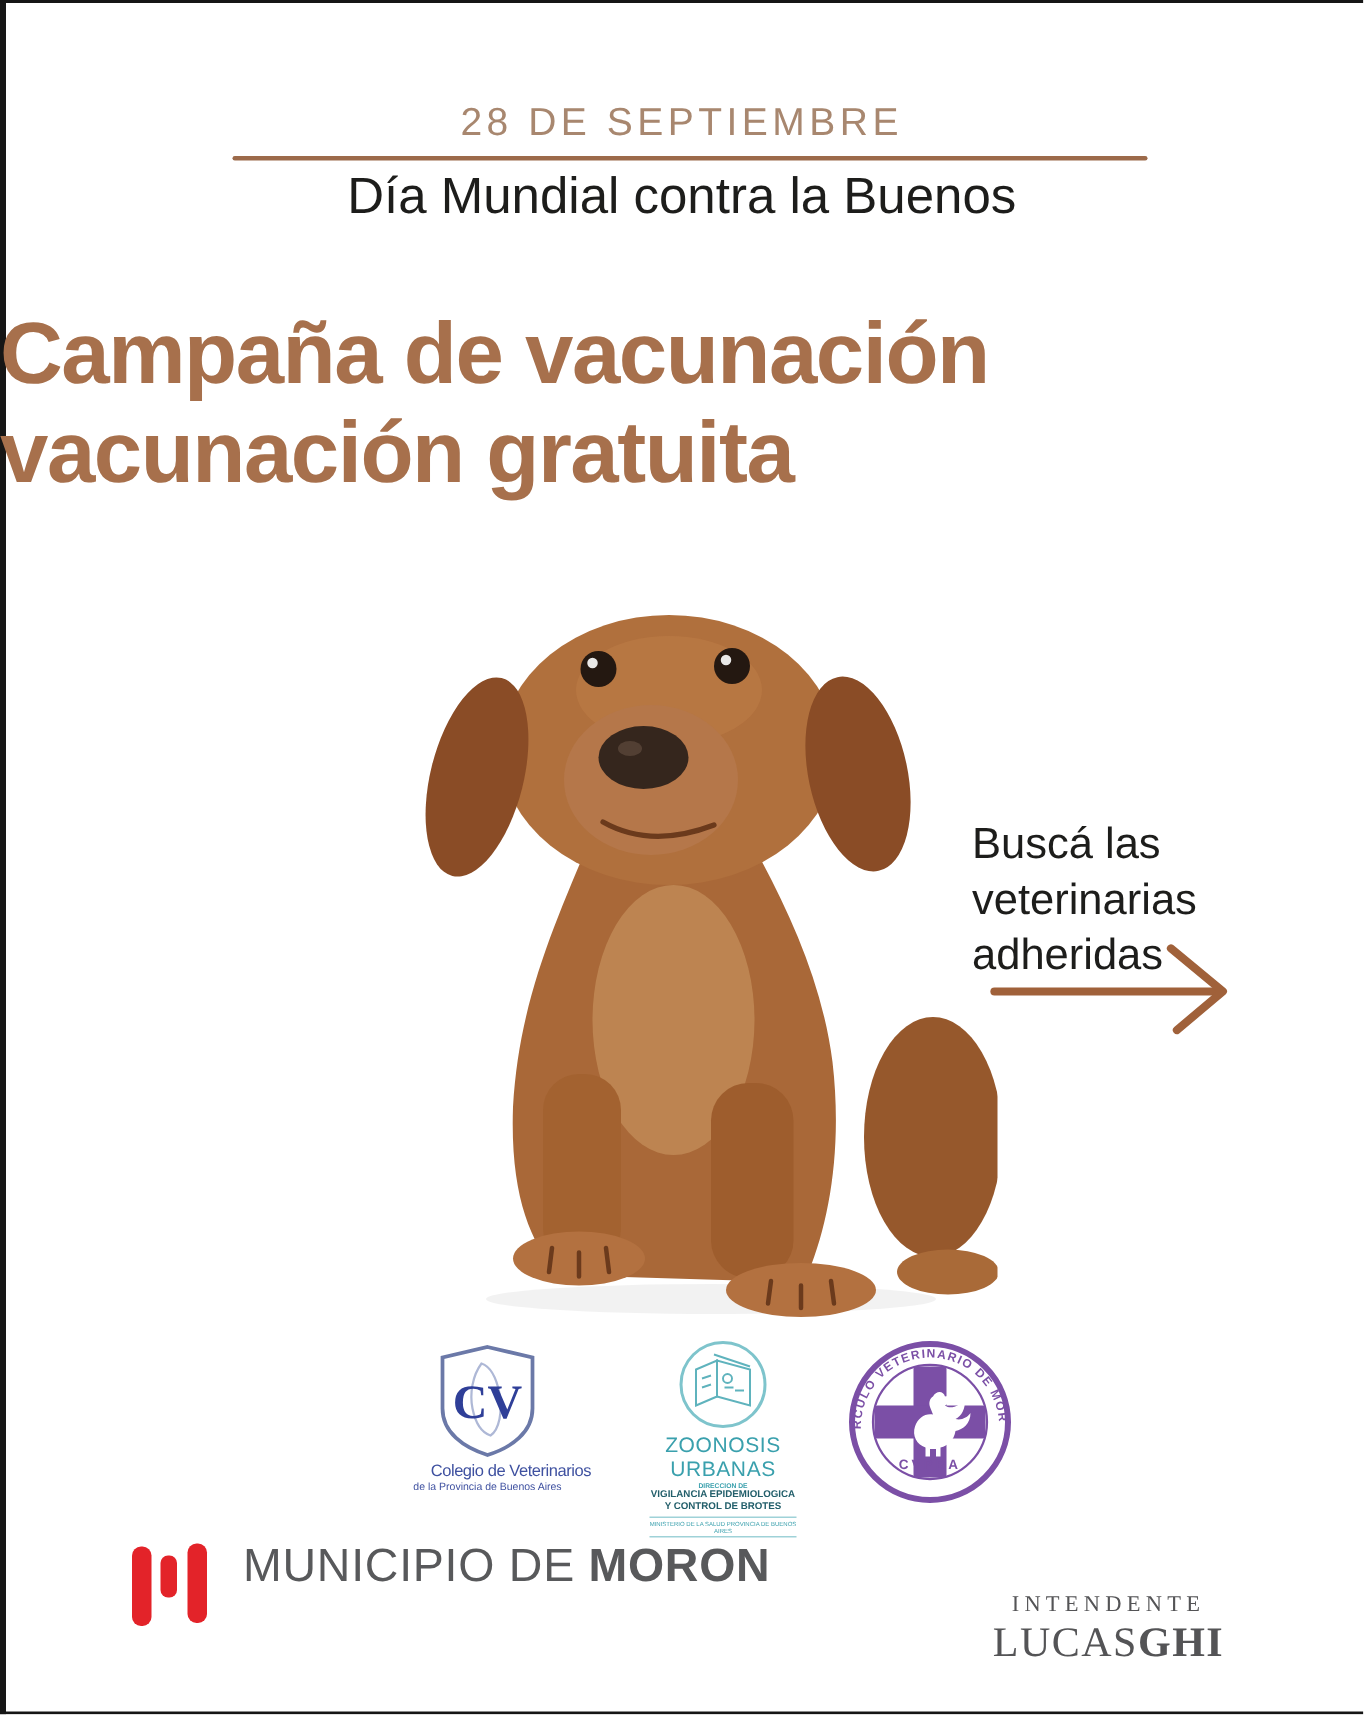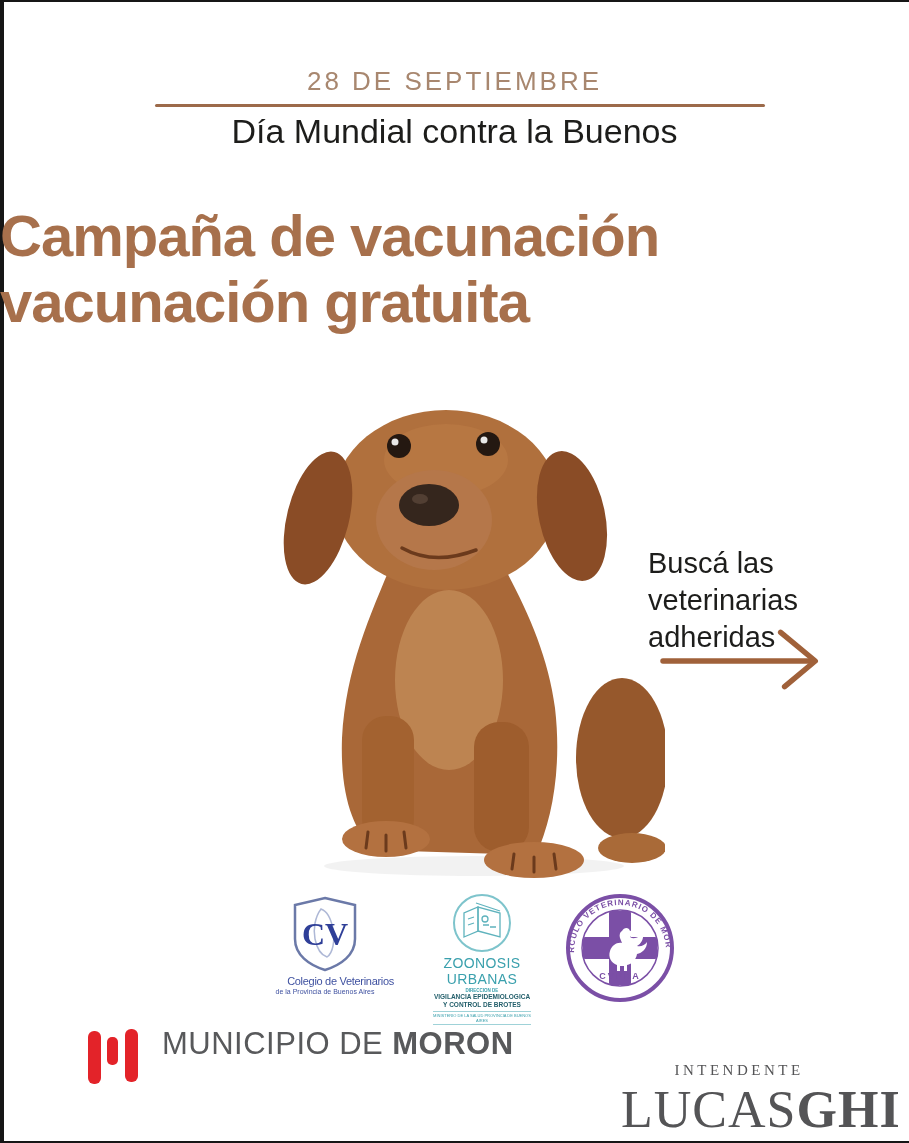--- a/index.html
+++ b/index.html
@@ -45,21 +45,21 @@
   .logo-circulo{left:563px;top:0;width:114px;}
 
   
   .footer-bar{position:absolute;top:1020px;left:0;width:100%;height:100px;}
   .muni-logo{position:absolute;left:88px;top:8px;width:52px;height:58px;}
   .muni-text{position:absolute;left:162px;top:6px;font-size:31px;color:#58595b;letter-spacing:0.5px;white-space:nowrap;}
   .muni-text .bold{font-weight:bold;margin-left:9px;}
   .intendente{position:absolute;left:621px;top:6px;width:236px;text-align:center;color:#545456;
     font-family:"Liberation Serif",serif;margin-top:36px;}
   .intendente .label{font-size:15px;letter-spacing:3.5px;}
-  .intendente .name{font-size:52px;letter-spacing:1px;margin-top:1px;white-space:nowrap;}
+  .intendente .name{font-size:28px;letter-spacing:1px;margin-top:1px;white-space:nowrap;}
   .intendente .name .bold{font-weight:bold;}
 </style>
 </head>
 <body>
 
 <div class="poster">
   <div class="edge-top"></div>
   <div class="edge-left"></div>
   <div class="edge-bottom"></div>
 

